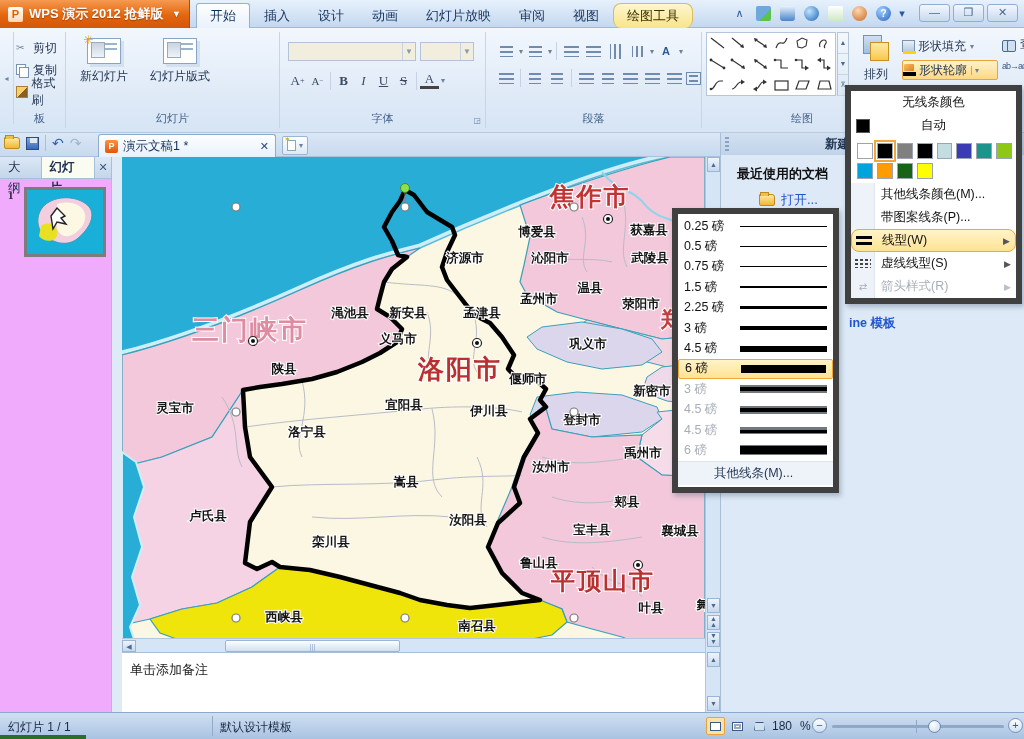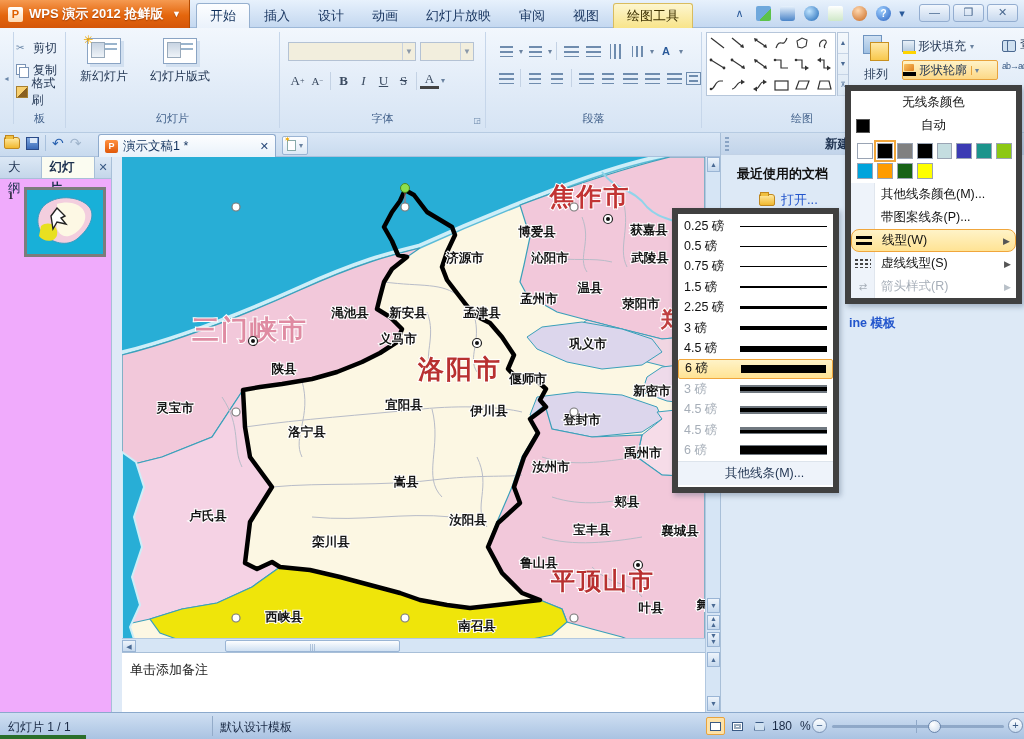--- a/index.html
+++ b/index.html
@@ -14,21 +14,21 @@
     background:linear-gradient(#f59a51,#e4660d 55%,#d4560a); color:#fff; font-weight:bold;
     font-size:13px; display:flex; align-items:center; padding:0 8px; gap:6px;
     border-right:1px solid #b34a00; text-shadow:0 1px 1px rgba(120,40,0,.6); }
   .applogo { width:15px; height:15px; background:linear-gradient(#fff,#ffd9b0); border-radius:2px;
     color:#e06000; font-size:11px; font-weight:bold; display:flex; align-items:center; justify-content:center; text-shadow:none; }
   .appcaret { font-size:9px; margin-left:auto; }
   .tabs { position:absolute; left:196px; top:0; height:28px; display:flex; align-items:flex-end; }
   .ttab { height:25px; line-height:24px; padding:0 13px; font-size:13px; color:#16335e; cursor:default;
     border:1px solid transparent; border-bottom:none; border-radius:3px 3px 0 0; }
   .ttab.active { background:linear-gradient(#fdfeff,#eaf2fb); border-color:#96b0cf; color:#10305c; }
-  .ttab.context { background:linear-gradient(#fdf6cf,#f8e48a); border-color:#d9bc5e; color:#3c3000; }
+  .ttab.context { background:linear-gradient(#fdf6cf,#f8e48a); border-color:#d9bc5e; color:#3c3000;border-radius:8px; }
   .tb-icons { position:absolute; right:118px; top:4px; display:flex; gap:5px; align-items:center; }
   .tbi { width:19px; height:19px; border-radius:3px; display:flex; align-items:center; justify-content:center;
     font-size:11px; color:#2a5a9a; }
   .tbi .dot { width:15px; height:15px; border-radius:50%; }
   .winctl { position:absolute; right:6px; top:4px; display:flex; gap:3px; }
   .wbtn { width:31px; height:18px; border:1px solid #93add0; border-radius:3px;
     background:linear-gradient(#f2f7fd,#c8d9ee); color:#49688f; font-size:11px; line-height:15px; text-align:center; }
 
   
   .ribbon { position:absolute; left:0; top:28px; width:1024px; height:105px;
@@ -163,21 +163,21 @@
   .witem { height:20.4px; display:flex; align-items:center; padding:0 6px 0 6px; font-size:12.5px; color:#111; position:relative; }
   .witem.sel { background:linear-gradient(#fff3c8,#ffe394); border:1px solid #f0a63c; border-radius:2px; }
   .witem.dis { color:#a6aeb8; }
   .wlabel { width:56px; }
   .wline { flex:1; display:flex; align-items:center; }
   .lp { width:100%; }
   .lp.d { height:8px; border-top:2px solid #707880; border-bottom:2px solid #707880; }
   .lp.tt { height:7px; border-top:3px solid #707880; border-bottom:1px solid #707880; }
   .lp.ttt { height:10px; border-top:1px solid #707880; border-bottom:1px solid #707880;
     background:linear-gradient(#707880,#707880) center/100% 3px no-repeat; }
-  .wmore { height:24px; display:flex; align-items:center; padding-left:47px; font-size:12.5px; background:#eef3fa; border-top:1px solid #dde4ec; }
+  .wmore { height:24px; display:flex; align-items:center; padding-left:36px; font-size:12.5px; background:#eef3fa; border-top:1px solid #dde4ec; }
 
   
   .statusbar { position:absolute; left:0; top:712px; width:1024px; height:27px;
     background:linear-gradient(#cfdff2,#aac3e2); border-top:1px solid #8ba9cc; font-size:12px; color:#1a2a45; }
   .sb-slide { position:absolute; left:8px; top:6px; }
   .sb-sep { position:absolute; left:212px; top:3px; width:1px; height:20px; background:#93abc9; }
   .sb-tpl { position:absolute; left:220px; top:6px; }
   .viewbtns { position:absolute; left:706px; top:4px; display:flex; gap:3px; }
   .vb { width:19px; height:18px; border:1px solid transparent; border-radius:2px; display:flex; align-items:center; justify-content:center; }
   .vb.sel { background:#fde2a8; border-color:#e8a33d; }

